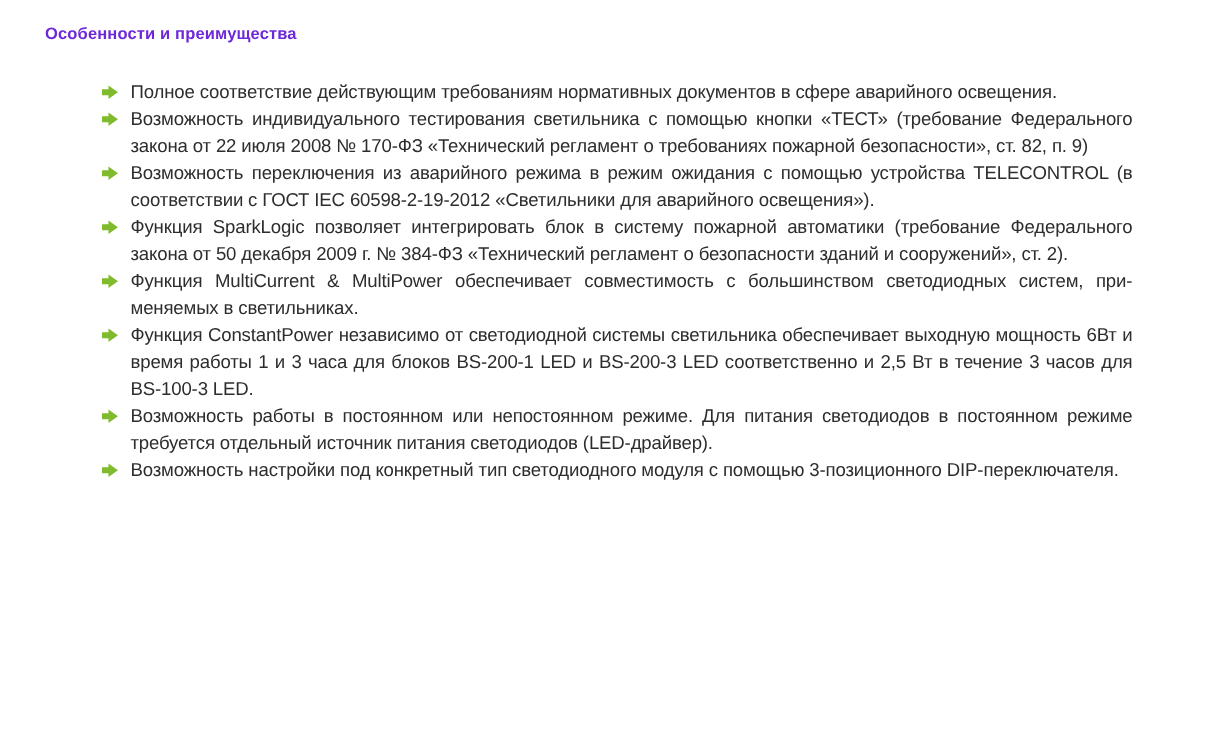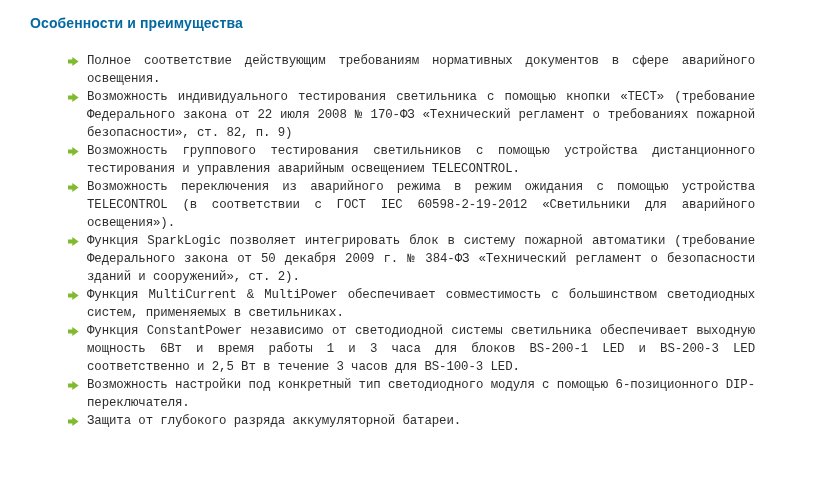--- a/index.html
+++ b/index.html
@@ -15,37 +15,36 @@
     color: #2d2d2d;
   }
   .page {
     box-sizing: border-box;
     width: 819px;
     height: 487px;
     padding: 15px 26px 0 30px;
   }
   .section-title {
     margin: 0;
-    font-size: 14px;
+    font-size: 11px;
     line-height: 16px;
     font-weight: bold;
-    color: #0369a1;
+    color: #6d28d9;
     letter-spacing: 0.1px;
   }
   .features {
     list-style: none;
     margin: 21px 0 0 0;
     padding: 0 0 0 38px;
     width: 725px;
     box-sizing: border-box;
   }
   .feature {
     display: flex;
     align-items: flex-start;
-    font-family: Liberation Mono, monospace;
   }
   .bullet-arrow {
     flex: 0 0 auto;
     width: 11px;
     height: 18px;
     display: flex;
     align-items: center;
     color: var(--accent, #80bb2d);
     margin-right: 8px;
   }
@@ -83,28 +82,20 @@
           </svg>
         </span>
       <span class="feature-text">Возможность индивидуального тестирования светильника с помощью кнопки «ТЕСТ» (требование Феде­рального закона от 22 июля 2008 № 170-ФЗ «Технический регламент о требованиях пожарной безопасности», ст. 82, п. 9)</span>
     </li>
     <li class="feature">
       <span class="bullet-arrow">
           <svg width="11" height="11" viewBox="0 0 12 12">
             <path fill="currentColor" d="M0 3.9 H4.7 V1.1 L11.6 6 4.7 10.9 V8.1 H0 Z"></path>
           </svg>
         </span>
-      <span class="feature-text">Возможность группового тестирования светильников с помощью устройства дистанционного тестирования и управления аварийным освещением TELECONTROL.</span>
-    </li>
-    <li class="feature">
-      <span class="bullet-arrow">
-          <svg width="11" height="11" viewBox="0 0 12 12">
-            <path fill="currentColor" d="M0 3.9 H4.7 V1.1 L11.6 6 4.7 10.9 V8.1 H0 Z"></path>
-          </svg>
-        </span>
       <span class="feature-text">Возможность переключения из аварийного режима в режим ожидания с помощью устройства TELECONTROL (в соответствии с ГОСТ IEC 60598-2-19-2012 «Светильники для аварийного освещения»).</span>
     </li>
     <li class="feature">
       <span class="bullet-arrow">
           <svg width="11" height="11" viewBox="0 0 12 12">
             <path fill="currentColor" d="M0 3.9 H4.7 V1.1 L11.6 6 4.7 10.9 V8.1 H0 Z"></path>
           </svg>
         </span>
       <span class="feature-text">Функция SparkLogic позволяет интегрировать блок в систему пожарной автоматики (требование Федераль­ного закона от 50 декабря 2009 г. № 384-ФЗ «Технический регламент о безопасности зданий и сооружений», ст. 2).</span>
     </li>
@@ -123,24 +114,24 @@
           </svg>
         </span>
       <span class="feature-text">Функция ConstantPower независимо от светодиодной системы светильника обеспечивает выходную мощ­ность 6Вт и время работы 1 и 3 часа для блоков BS-200-1 LED и BS-200-3 LED соответственно и 2,5 Вт в течение 3 часов для BS-100-3 LED.</span>
     </li>
     <li class="feature">
       <span class="bullet-arrow">
           <svg width="11" height="11" viewBox="0 0 12 12">
             <path fill="currentColor" d="M0 3.9 H4.7 V1.1 L11.6 6 4.7 10.9 V8.1 H0 Z"></path>
           </svg>
         </span>
-      <span class="feature-text">Возможность настройки под конкретный тип светодиодного модуля с помощью 6-позиционного DIP-переключателя.</span>
+      <span class="feature-text">Возможность работы в постоянном или непостоянном режиме. Для питания светодиодов в постоянном режи­ме требуется отдельный источник питания светодиодов (LED-драйвер).</span>
     </li>
     <li class="feature">
       <span class="bullet-arrow">
           <svg width="11" height="11" viewBox="0 0 12 12">
             <path fill="currentColor" d="M0 3.9 H4.7 V1.1 L11.6 6 4.7 10.9 V8.1 H0 Z"></path>
           </svg>
         </span>
-      <span class="feature-text">Защита от глубокого разряда аккумуляторной батареи.</span>
+      <span class="feature-text">Возможность настройки под конкретный тип светодиодного модуля с помощью 3-позиционного DIP-переключателя.</span>
     </li>
   </ul>
 </div>
 
 </body></html>

